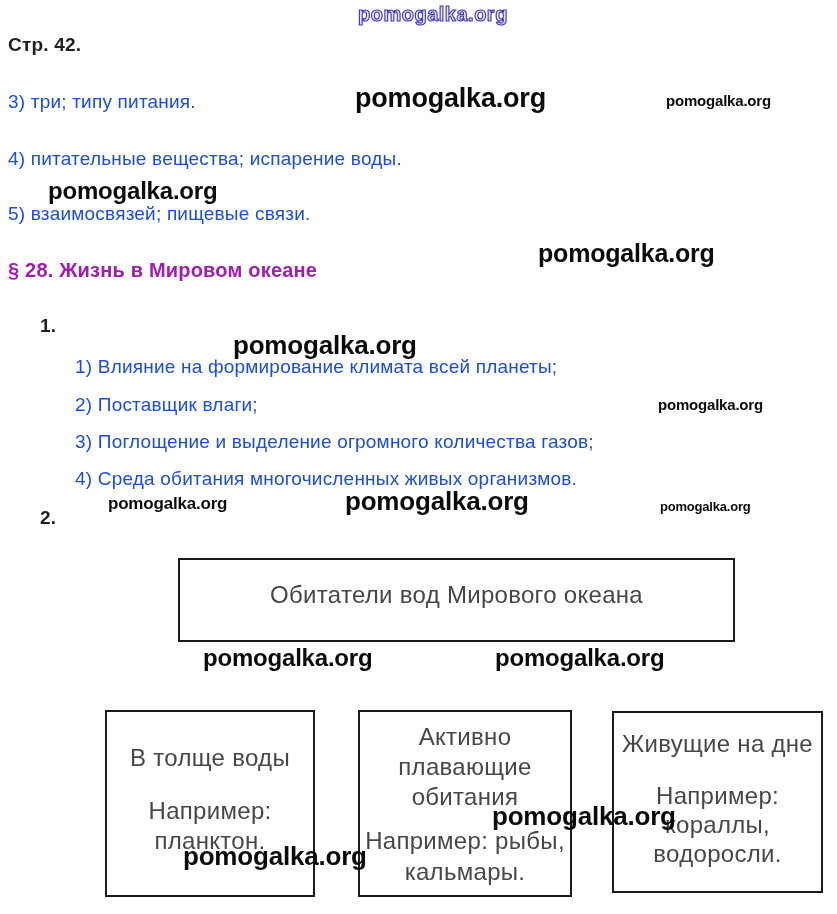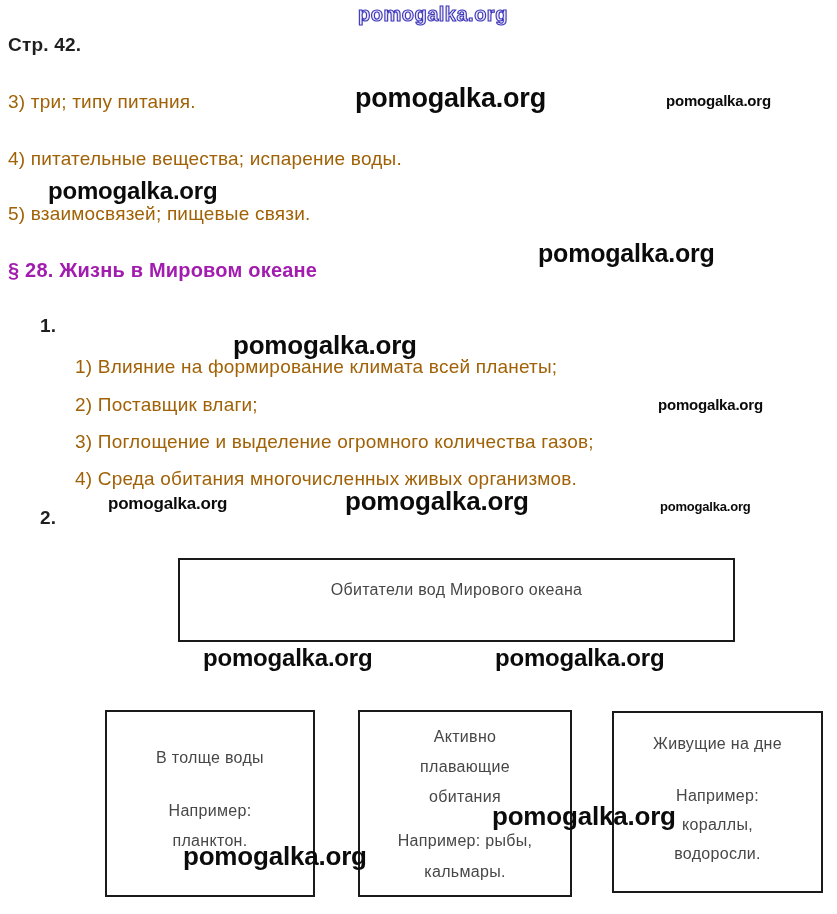--- a/index.html
+++ b/index.html
@@ -4,37 +4,37 @@
 <style>
   html,body{margin:0;padding:0;background:#ffffff;}
   #canvas{
     position:relative;
     width:837px;height:914px;
     background:#ffffff;
     font-family:"Liberation Sans", sans-serif;
     overflow:hidden;
   }
   .abs{position:absolute;white-space:nowrap;}
-  .txt{font-size:19px;color:#a16207;letter-spacing:0.2px;}
+  .txt{font-size:19px;color:#1d4ed8;letter-spacing:0.2px;}
   .hd{font-size:19px;font-weight:bold;color:#1f1f1f;letter-spacing:0.2px;}
   .section-hd{font-size:20px;font-weight:bold;color:#a21caf;letter-spacing:0.2px;}
   .wm{font-weight:bold;color:#0b0b0b;z-index:5;letter-spacing:-0.2px;}
   .wm-outline{
     font-weight:bold;
     color:#e9e5f8;
     -webkit-text-stroke:1.1px #3d36b8;
     text-shadow:0 0 1px #8a7fe0;
     letter-spacing:0.5px;
   }
   .box{
     position:absolute;
     border:2px solid #1a1a1a;
     background:#ffffff;
     color:#474747;
-    font-size:16px;
+    font-size:24px;
     text-align:center;
     box-sizing:border-box;
   }
   .pre{white-space:pre-line;}
   .root-box-label{padding-top:21px;letter-spacing:0.3px;}
   .leaf-title{line-height:30px;letter-spacing:0.3px;}
   .leaf-example{line-height:30px;letter-spacing:0.3px;}
   #box-a .leaf-title{padding-top:32px;line-height:28px;}
   #box-a .leaf-example{margin-top:24px;}
   #box-b .leaf-title{padding-top:10px;}

